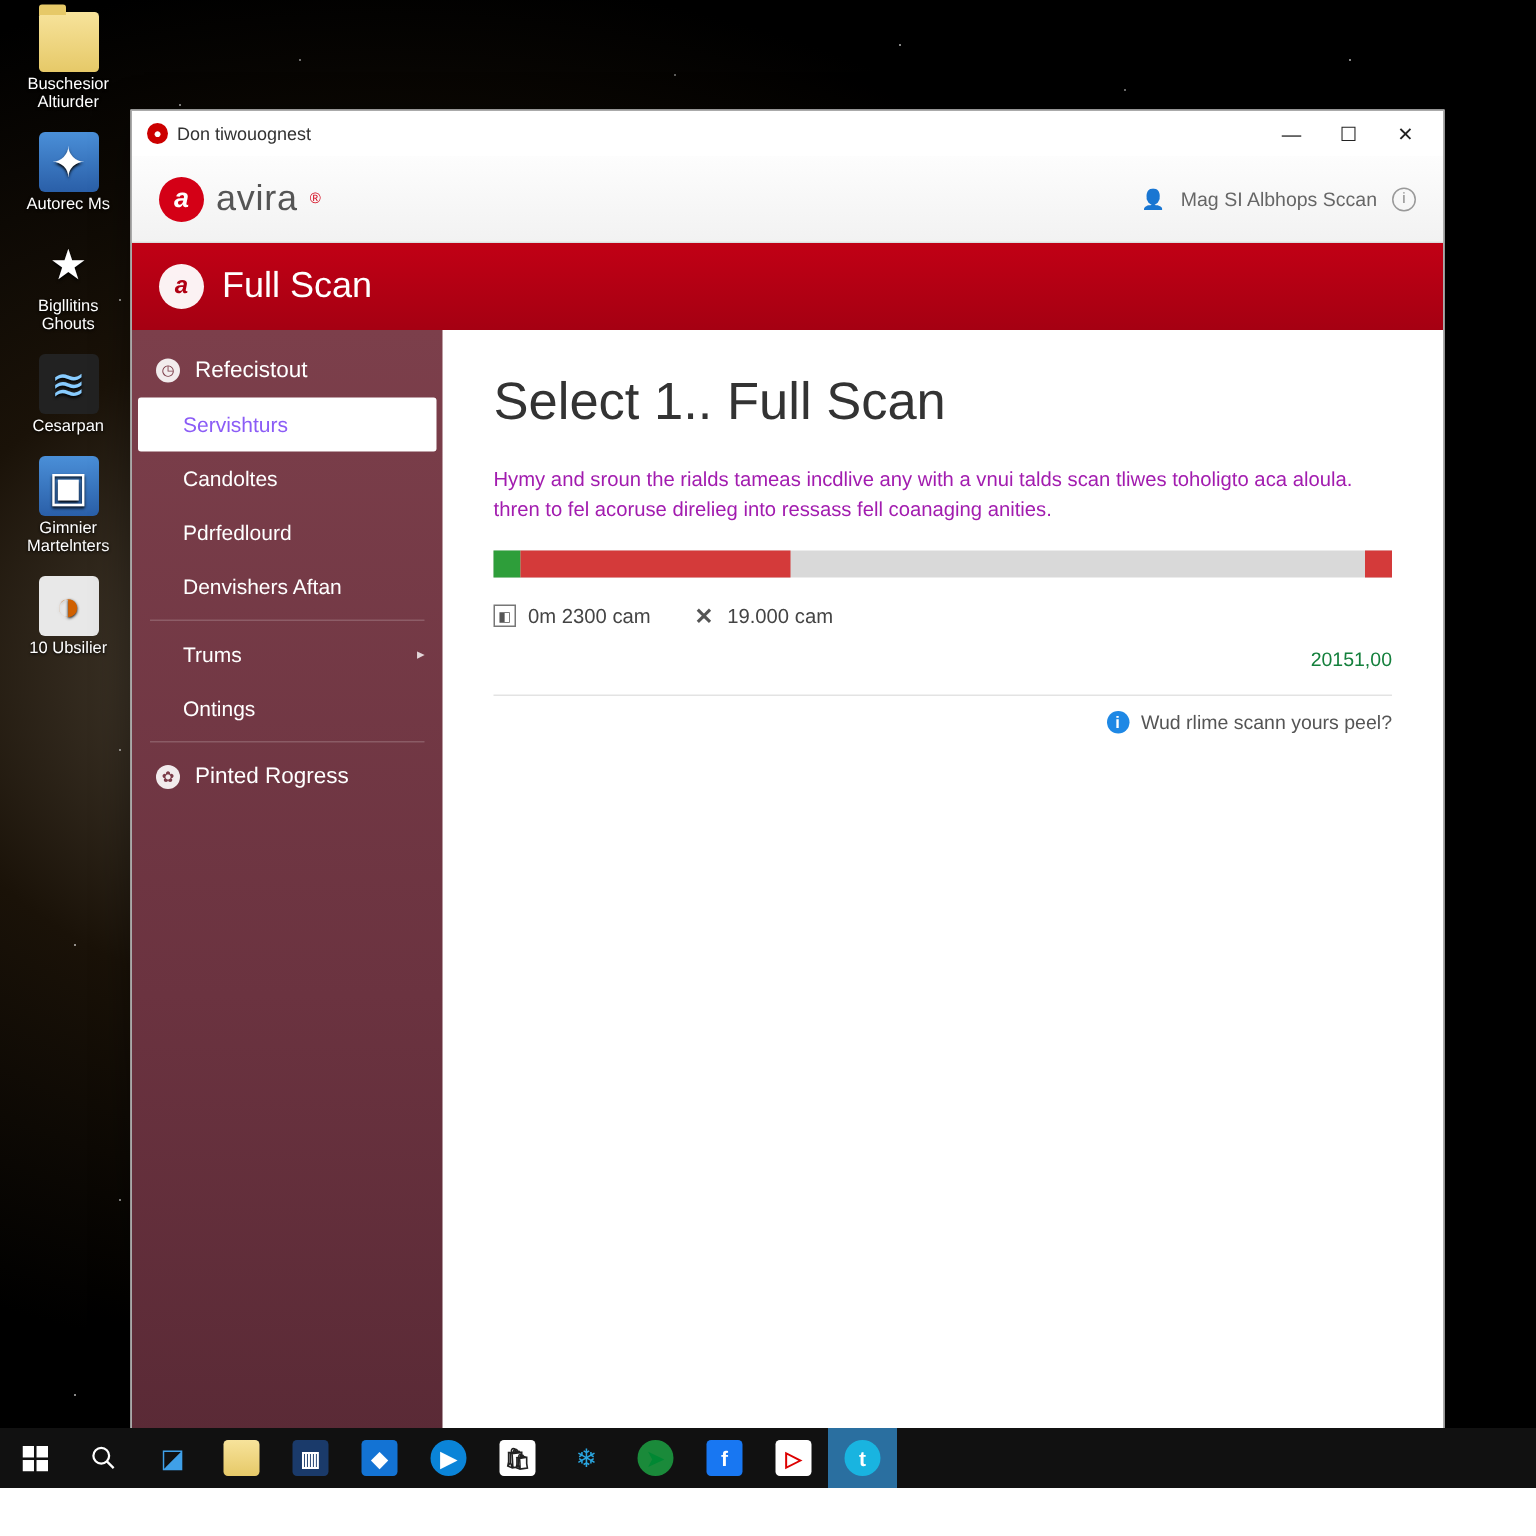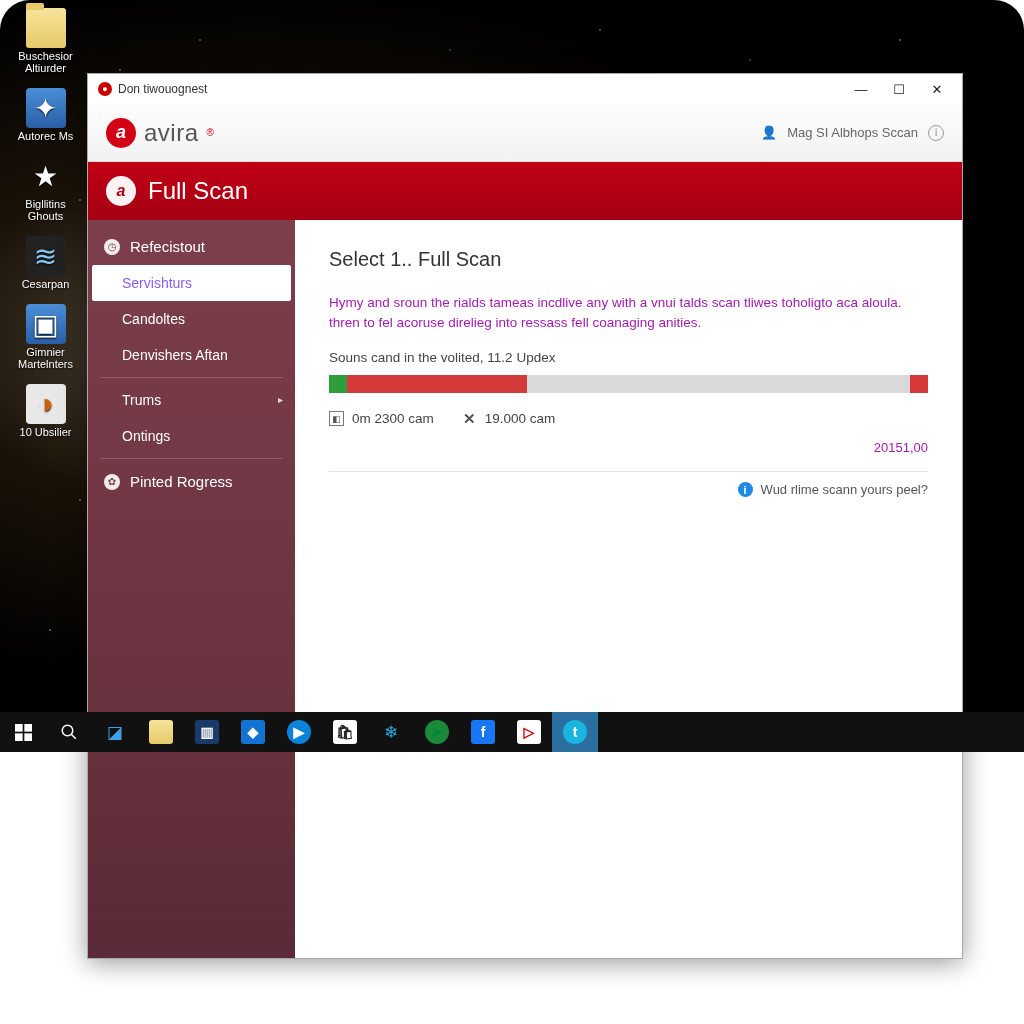--- a/index.html
+++ b/index.html
@@ -1,22 +1,21 @@
 <!DOCTYPE html>
 <html><head>
 <meta charset="utf-8">
 <style>
 * { margin: 0; padding: 0; box-sizing: border-box; font-family: "Segoe UI", Tahoma, sans-serif; }
 html, body { width: 1024px; height: 1024px; overflow: hidden; }
 .desktop {
-  width: 1024px; height: 752px;
+  width: 1024px; height: 992px;
   background: radial-gradient(ellipse at 25% 45%, #5a5042 0%, #1a1208 30%, #000 60%),
               linear-gradient(135deg, #000 0%, #1a0f05 40%, #8a5a20 70%, #d4a050 100%);
   position: relative;
-  border-radius: 30px;
 }
 
 .desktop::before {
   content:"";
   position:absolute; inset:0;
   background-image:
     radial-gradient(1px 1px at 50px 30px,#fff,transparent),
     radial-gradient(1px 1px at 120px 70px,#fff,transparent),
     radial-gradient(1px 1px at 200px 40px,#ccc,transparent),
     radial-gradient(1px 1px at 300px 90px,#fff,transparent),
@@ -66,32 +65,32 @@
 .sidebar{width:207px;background:#7a3a47;background:linear-gradient(#7c3f4b,#6b3340 60%,#5a2a36);color:#fff;font-size:14px;display:flex;flex-direction:column;}
 .sgroup{padding:8px 0;}
 .shead{display:flex;align-items:center;gap:10px;padding:10px 16px;font-size:15px;}
 .shead .ico{width:16px;height:16px;border-radius:50%;background:rgba(255,255,255,.9);display:inline-flex;align-items:center;justify-content:center;color:#7a3a47;font-size:10px;}
 .sitem{padding:10px 16px 10px 34px;cursor:default;position:relative;}
 .sitem.sel{background:#fff;color:#8b5cf6;border-radius:2px;margin:0 4px;padding-left:30px;}
 .sitem .chev{position:absolute;right:12px;top:12px;font-size:10px;color:rgba(255,255,255,.8);}
 .sdiv{height:1px;background:rgba(255,255,255,.18);margin:4px 12px;}
 
 .main{flex:1;padding:28px 34px 0 34px;color:#333;position:relative;}
-.main h1{font-size:20px;font-weight:400;color:#333;margin-bottom:22px;}
+.main h1{font-size:35px;font-weight:400;color:#333;margin-bottom:22px;}
 .desc{font-size:13.5px;color:#a21caf;line-height:1.45;margin-bottom:18px;max-width:600px;}
 .subline{font-size:13.5px;color:#444;margin-bottom:10px;}
 .progress{height:18px;background:#d9d9d9;position:relative;margin-bottom:18px;}
 .progress .seg-g{position:absolute;left:0;top:0;bottom:0;width:3%;background:#2e9e3a;}
 .progress .seg-r{position:absolute;left:3%;top:0;bottom:0;width:30%;background:#d43a3a;}
 .progress .seg-end{position:absolute;right:0;top:0;bottom:0;width:3%;background:#d43a3a;}
 .statsrow{display:flex;align-items:center;gap:28px;font-size:13.5px;color:#444;}
 .statsrow .st{display:flex;align-items:center;gap:8px;}
 .statsrow .ic{width:15px;height:15px;border:1px solid #777;display:inline-flex;align-items:center;justify-content:center;font-size:9px;color:#555;}
 .statsrow .ic.x{border:none;font-size:15px;font-weight:bold;}
-.linkright{text-align:right;color:#a21caf;font-size:13px;margin-top:14px;}
+.linkright{text-align:right;color:#15803d;font-size:13px;margin-top:14px;}
 .hr{height:1px;background:#e3e3e3;margin:16px 0 10px;}
 .helpline{display:flex;justify-content:flex-end;align-items:center;gap:8px;font-size:13px;color:#555;}
 .helpline .info{width:15px;height:15px;border-radius:50%;background:#1e88e5;color:#fff;font-size:11px;display:inline-flex;align-items:center;justify-content:center;font-weight:bold;}
 
 .footerbar{height:48px;border-top:1px solid #ddd;background:#f7f7f7;display:flex;align-items:center;justify-content:flex-end;gap:14px;padding:0 18px;}
 .btn{min-width:100px;height:27px;border:1px solid #aeaeae;background:linear-gradient(#fefefe,#ececec);font-size:13px;color:#222;display:flex;align-items:center;justify-content:center;}
 .btn.primary{border:1.5px solid #1e6fb8;}
 
 
 .taskbar{position:absolute;left:0;right:0;bottom:0;height:40px;background:#111;display:flex;align-items:center;}
@@ -164,36 +163,36 @@
 
     <div class="body">
       <div class="sidebar">
         <div class="sgroup">
           <div class="shead">
             <span class="ico">◷</span>
             <span>Refecistout</span>
           </div>
           <div class="sitem sel">Servishturs</div>
           <div class="sitem">Candoltes</div>
+          <div class="sitem">Pdrfedlourd</div>
           <div class="sitem">Denvishers Aftan</div>
           <div class="sdiv"></div>
           <div class="sitem"><span>Trums</span><span class="chev">▸</span></div>
           <div class="sitem">Ontings</div>
           <div class="sdiv"></div>
           <div class="shead">
             <span class="ico">✿</span>
             <span>Pinted Rogress</span>
           </div>
         </div>
       </div>
 
       <div class="main">
         <h1>Select 1.. Full Scan</h1>
         <p class="desc">Hymy and sroun the rialds tameas incdlive any with a vnui talds scan tliwes toholigto aca aloula. thren to fel acoruse direlieg into ressass fell coanaging anities.</p>
-        <p class="subline">Souns cand in the volited, 11.2 Updex</p>
         <div class="progress">
           <div class="seg-g"></div>
             <div class="seg-r"></div>
             <div class="seg-end"></div>
         </div>
         <div class="statsrow">
           <div class="st">
             <span class="ic">◧</span>
             <span>0m 2300 cam</span>
           </div>

